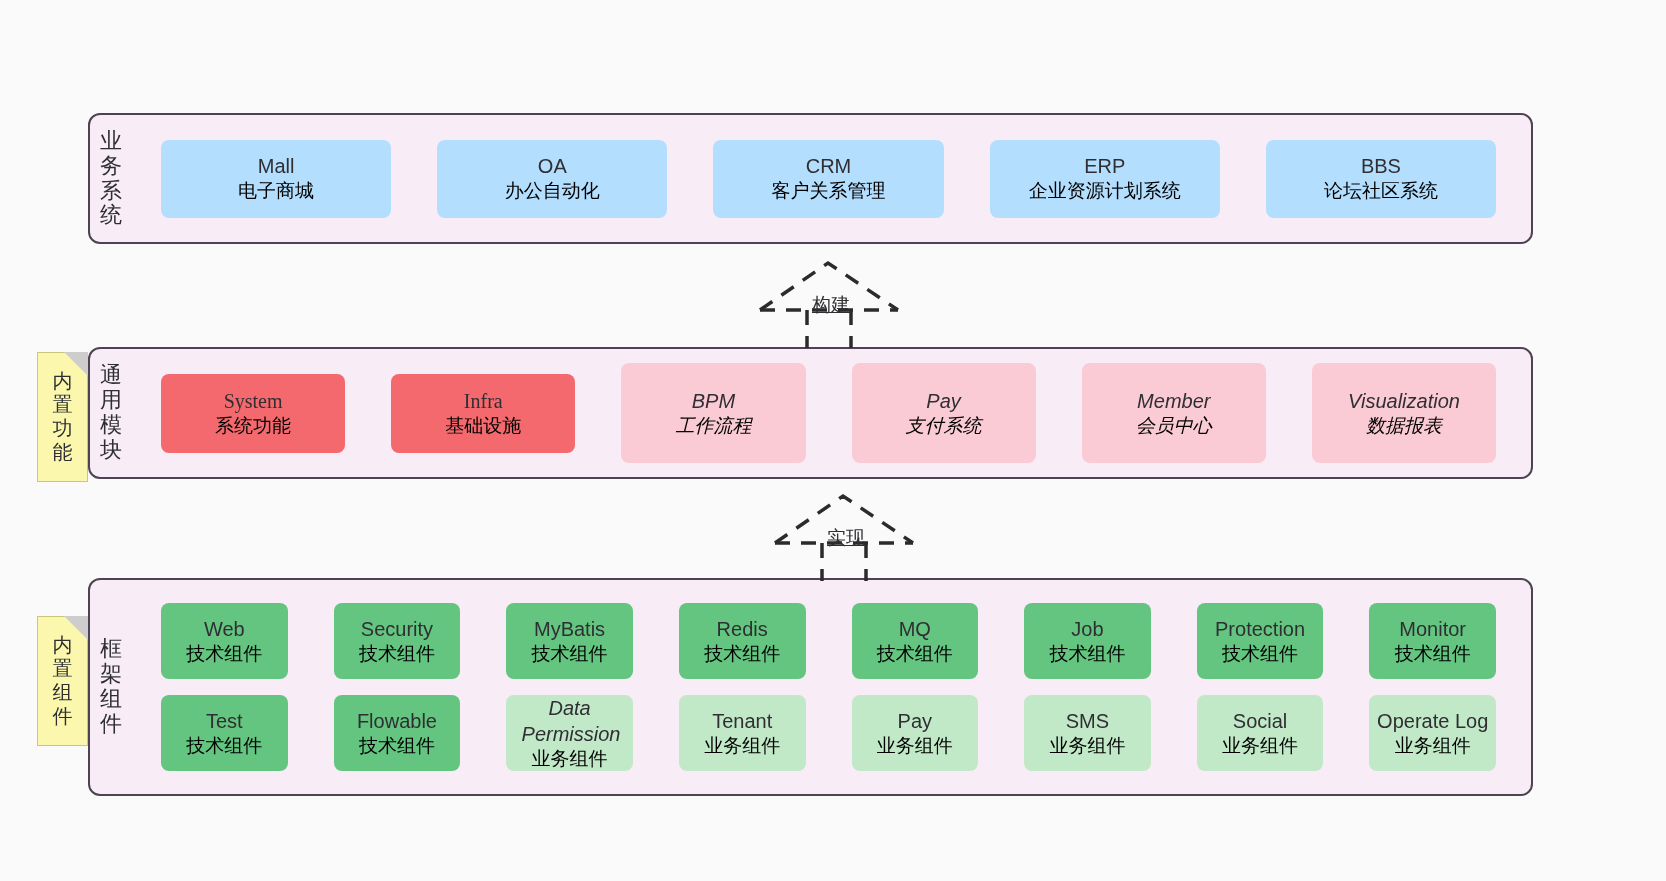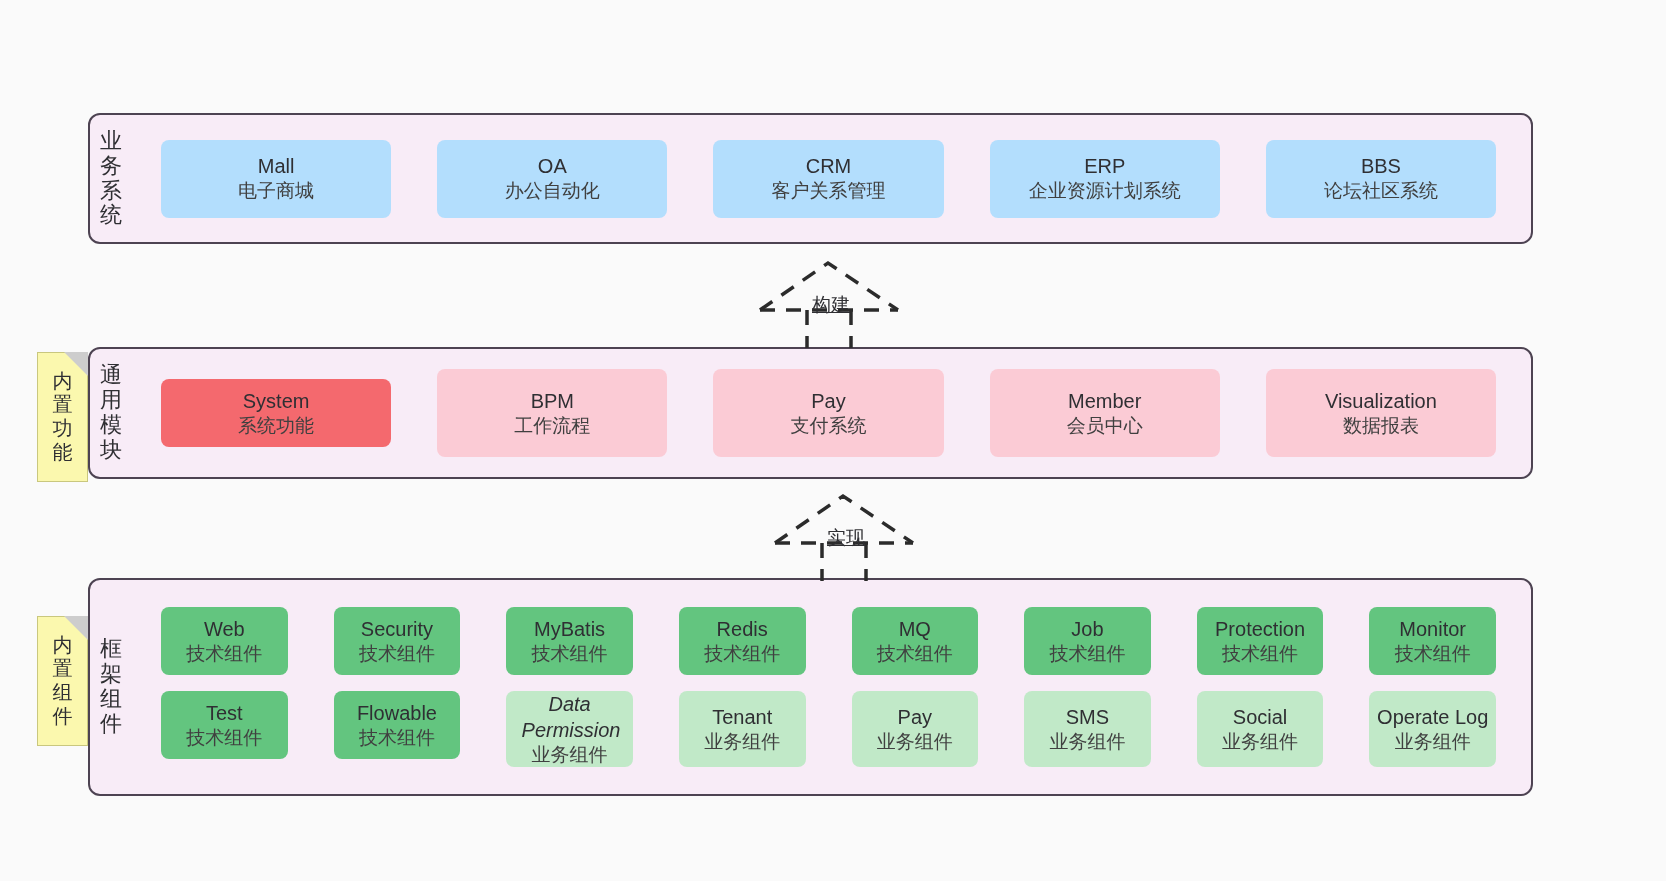--- a/index.html
+++ b/index.html
@@ -81,27 +81,27 @@
     text-align: center;
     box-sizing: border-box;
     line-height: 1.30;
   }
   .node .en {
     font-size: 20px;
     color: #2f2f33;
   }
   .node .cn {
     font-size: 19px;
-    color: #404040;
+    color: #000000;
   }
 
   .node.blue       { background: #b3defd; height: 78px; }
-  .node.red        { background: #f4696e; height: 68px; }
-  .node.pink       { background: #fbcbd5; height: 88px; }
-  .node.green      { background: #63c57f; height: 68px; }
+  .node.red        { background: #f4696e; height: 79px; font-family: Liberation Serif, serif; }
+  .node.pink       { background: #fbcbd5; height: 100px; font-style: italic; }
+  .node.green      { background: #63c57f; height: 76px; }
   .node.lightgreen { background: #c1e9c8; height: 76px; }
 
   
   .note {
     position: absolute;
     background: #fbf8ae;
     border: 1px solid #c9c77e;
     box-sizing: border-box;
     display: flex;
     flex-direction: column;
@@ -196,20 +196,24 @@
       <span>通</span>
       <span>用</span>
       <span>模</span>
       <span>块</span>
     </div>
     <div class="layer-body">
       <div class="node red">
         <div class="en">System</div>
         <div class="cn">系统功能</div>
       </div>
+      <div class="node red">
+        <div class="en">Infra</div>
+        <div class="cn">基础设施</div>
+      </div>
       <div class="node pink">
         <div class="en">BPM</div>
         <div class="cn">工作流程</div>
       </div>
       <div class="node pink">
         <div class="en">Pay</div>
         <div class="cn">支付系统</div>
       </div>
       <div class="node pink">
         <div class="en">Member</div>

